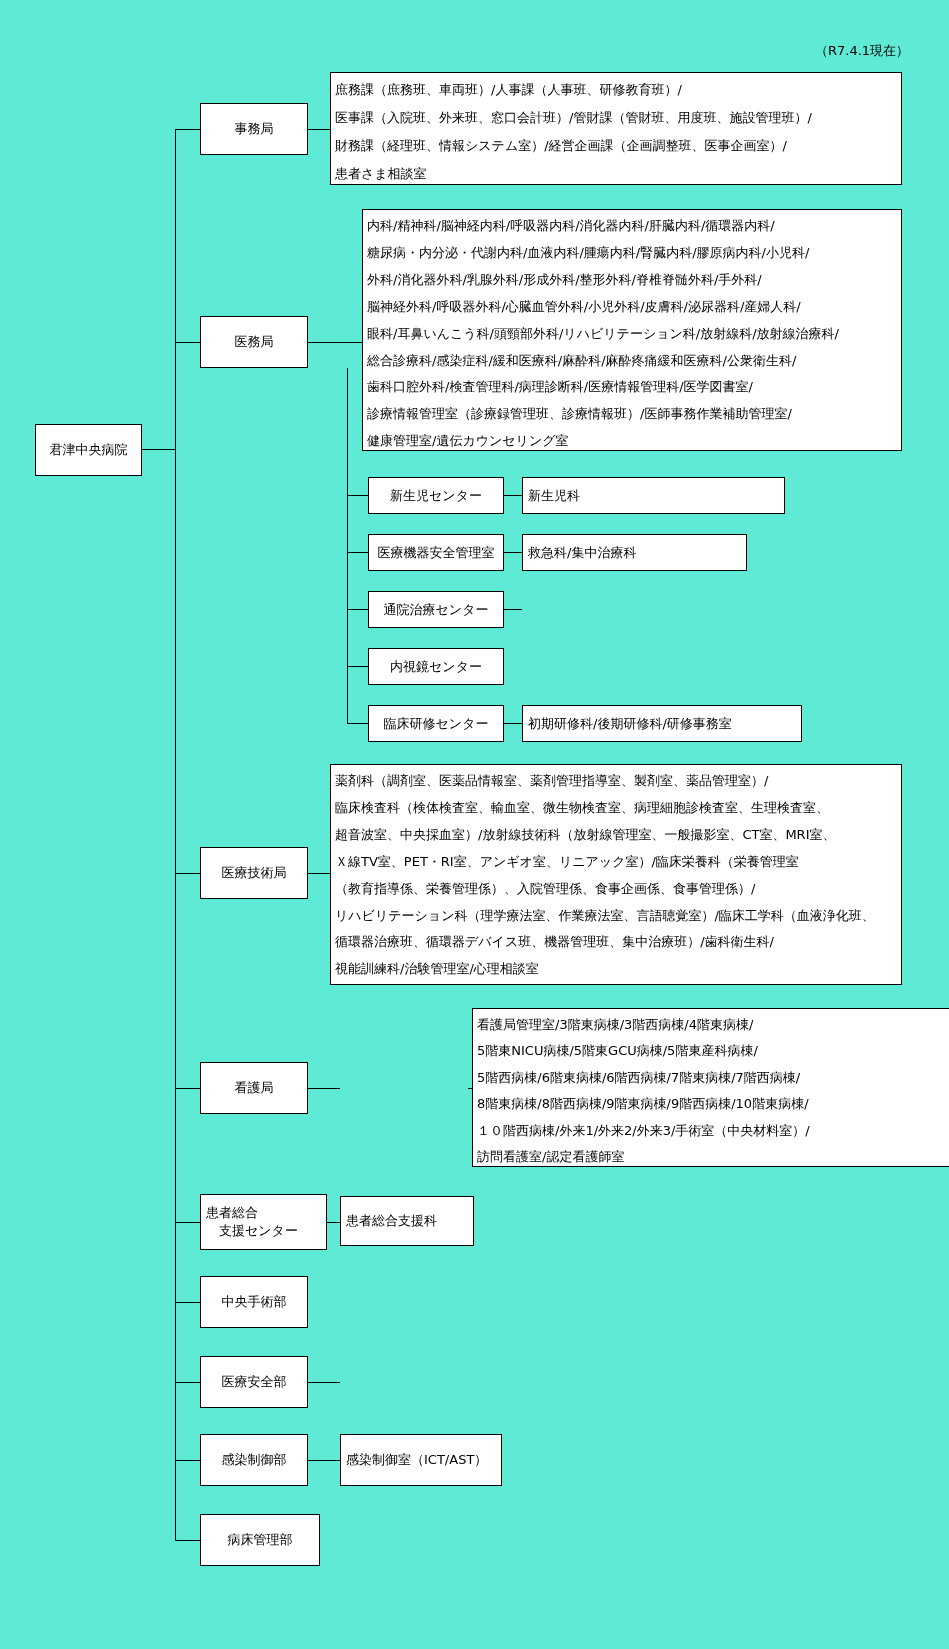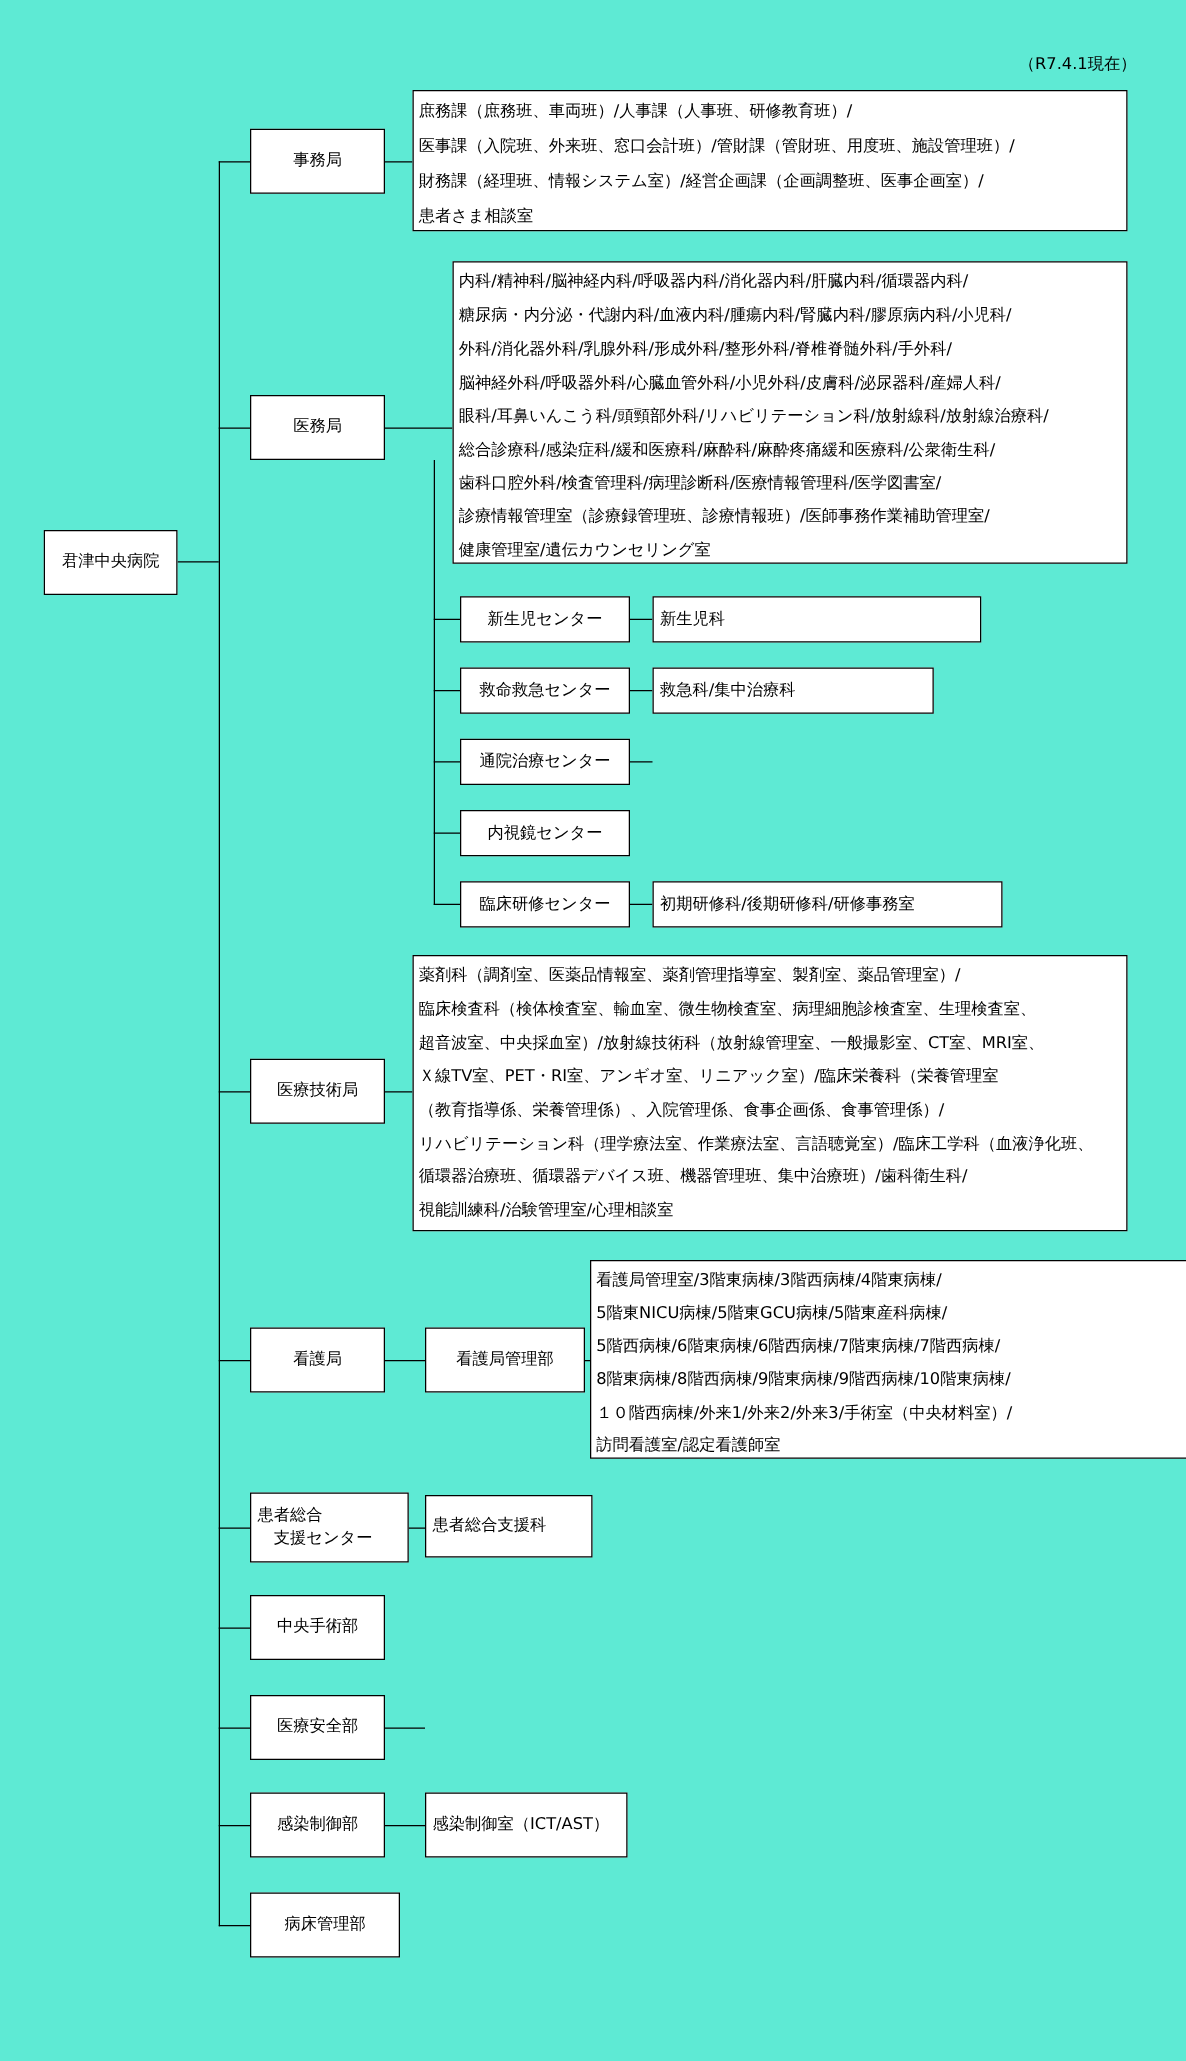--- a/index.html
+++ b/index.html
@@ -101,32 +101,31 @@
 診療情報管理室（診療録管理班、診療情報班）/医師事務作業補助管理室/
 健康管理室/遺伝カウンセリング室</div>
   <div class="box detail lh27" style="left:330px;top:764px;width:572px;height:221px">薬剤科（調剤室、医薬品情報室、薬剤管理指導室、製剤室、薬品管理室）/
 臨床検査科（検体検査室、輸血室、微生物検査室、病理細胞診検査室、生理検査室、
 超音波室、中央採血室）/放射線技術科（放射線管理室、一般撮影室、CT室、MRI室、
 Ｘ線TV室、PET・RI室、アンギオ室、リニアック室）/臨床栄養科（栄養管理室
 （教育指導係、栄養管理係）、入院管理係、食事企画係、食事管理係）/
 リハビリテーション科（理学療法室、作業療法室、言語聴覚室）/臨床工学科（血液浄化班、
 循環器治療班、循環器デバイス班、機器管理班、集中治療班）/歯科衛生科/
 視能訓練科/治験管理室/心理相談室</div>
-  <div class="box ctr" style="left:340px;top:1062px;width:128px;height:52px">看護局管理部</div>
   <div class="box detail lh265" style="left:472px;top:1008px;width:485px;height:159px">看護局管理室/3階東病棟/3階西病棟/4階東病棟/
 5階東NICU病棟/5階東GCU病棟/5階東産科病棟/
 5階西病棟/6階東病棟/6階西病棟/7階東病棟/7階西病棟/
 8階東病棟/8階西病棟/9階東病棟/9階西病棟/10階東病棟/
 １０階西病棟/外来1/外来2/外来3/手術室（中央材料室）/
 訪問看護室/認定看護師室</div>
 
   <div class="box ctr" style="left:368px;top:477px;width:136px;height:37px">新生児センター</div>
   <div class="box lft" style="left:522px;top:477px;width:263px;height:37px">新生児科</div>
 
-  <div class="box ctr" style="left:368px;top:534px;width:136px;height:37px">救命救急センター</div>
+  <div class="box ctr" style="left:368px;top:534px;width:136px;height:37px">医療機器安全管理室</div>
   <div class="box lft" style="left:522px;top:534px;width:225px;height:37px">救急科/集中治療科</div>
 
   <div class="box ctr" style="left:368px;top:591px;width:136px;height:37px">通院治療センター</div>
 
   <div class="box ctr" style="left:368px;top:648px;width:136px;height:37px">内視鏡センター</div>
 
   <div class="box ctr" style="left:368px;top:705px;width:136px;height:37px">臨床研修センター</div>
   <div class="box lft" style="left:522px;top:705px;width:280px;height:37px">初期研修科/後期研修科/研修事務室</div>
 
   <div class="box lft" style="left:340px;top:1196px;width:134px;height:50px">患者総合支援科</div>

